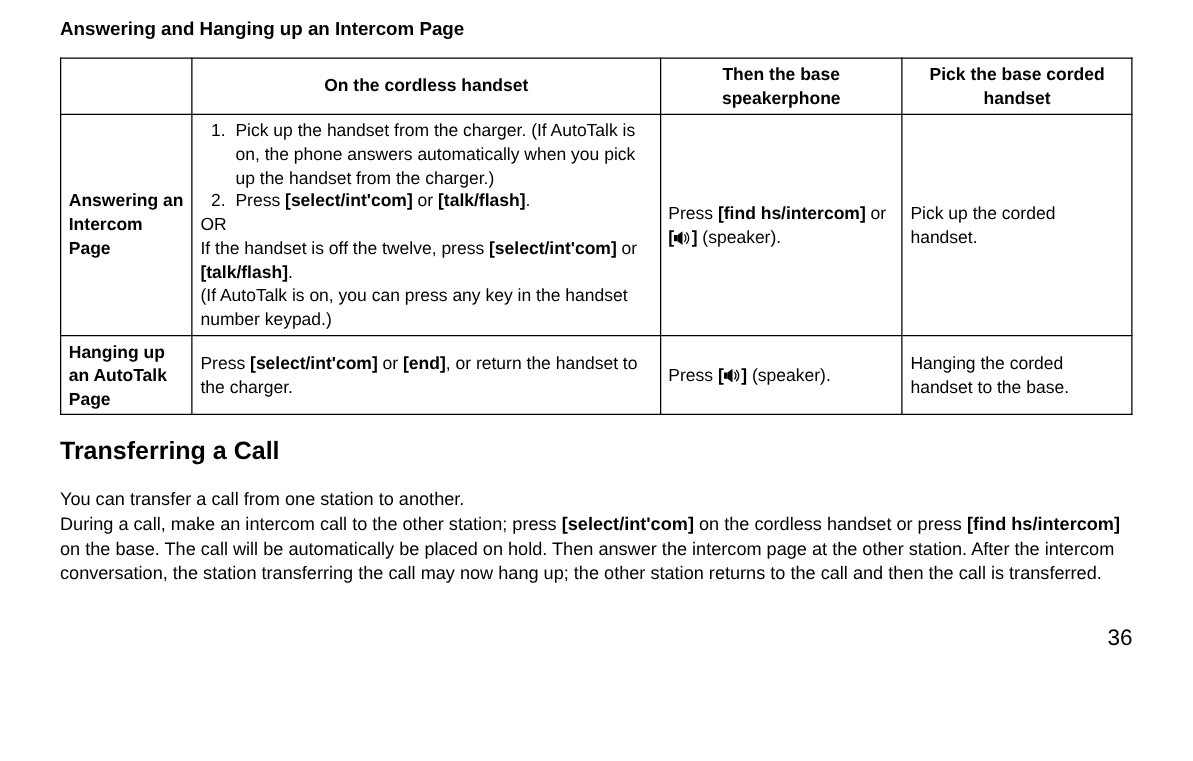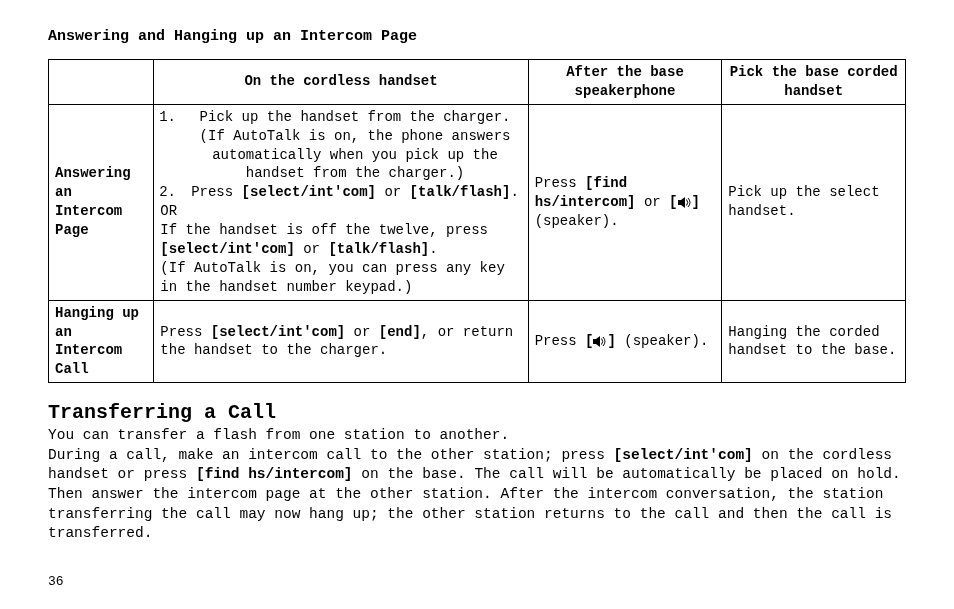--- a/index.html
+++ b/index.html
@@ -6,22 +6,21 @@
     margin: 0;
     padding: 0;
     width: 954px;
     height: 609px;
     background: #fff;
     font-family: Arial, Helvetica, sans-serif;
     color: #000;
   }
   .page {
     box-sizing: border-box;
-    padding: 28px 48px 0 48px;
-    font-family: Liberation Mono, monospace;
+    padding: 15px 48px 0 48px;
   }
   .section-title {
     font-weight: bold;
     font-size: 15px;
     margin-bottom: 14px;
   }
   table.instr {
     border-collapse: collapse;
     width: 100%;
     font-size: 14px;
@@ -40,59 +39,58 @@
   .rowhdr {
     font-weight: bold;
     width: 92px;
   }
   .col-cordless { width: 360px; }
   .col-speaker  { width: 180px; }
   .col-corded   { width: 170px; }
   ol.steps {
     margin: 0 0 0 4px;
     padding-left: 20px;
-    text-align: center;
   }
   ol.steps li {
     padding-left: 4px;
   }
   .big-heading {
     font-weight: bold;
     font-size: 20px;
     margin-top: 18px;
-    margin-bottom: 2px;
+    margin-bottom: 18px;
   }
   .body-text {
     font-size: 14.5px;
     line-height: 1.35;
   }
   .page-number {
-    text-align: left;
-    font-size: 13px;
+    text-align: right;
+    font-size: 18px;
     margin-top: 30px;
   }
   .b { font-weight: bold; }
   .speaker-icon {
     display: inline-block;
     vertical-align: middle;
   }
 </style>
 </head>
 <body>
 
 <div class="page">
 
   <div class="section-title">Answering and Hanging up an Intercom Page</div>
 
   <table class="instr">
     <thead>
       <tr>
         <th></th>
         <th class="col-cordless">On the cordless handset</th>
-        <th class="col-speaker">After the base speakerphone</th>
+        <th class="col-speaker">Then the base speakerphone</th>
         <th class="col-corded">Pick the base corded handset</th>
       </tr>
     </thead>
     <tbody>
       <tr>
         <td class="rowhdr">Answering an Intercom Page</td>
         <td>
           <ol class="steps">
             <li>Pick up the handset from the charger. (If AutoTalk is on, the phone answers automatically when you pick up the handset from the charger.)</li>
             <li>
@@ -106,40 +104,40 @@
           <div>(If AutoTalk is on, you can press any key in the handset number keypad.)</div>
         </td>
         <td>
           <span>Press </span><span class="b">[find hs/intercom]</span><span> or </span><span class="b">[</span><svg class="speaker-icon" width="14" height="11" viewBox="0 0 14 11">
               <rect x="0" y="3" width="3" height="5" fill="#000"></rect>
               <polygon points="3,3 7,0 7,11 3,8" fill="#000"></polygon>
               <path d="M8.5 2.5 Q11 5.5 8.5 8.5" stroke="#000" stroke-width="1" fill="none"></path>
               <path d="M10 1 Q14 5.5 10 10" stroke="#000" stroke-width="1" fill="none"></path>
             </svg><span class="b">]</span><span> (speaker).</span>
         </td>
-        <td>Pick up the select handset.</td>
+        <td>Pick up the corded handset.</td>
       </tr>
       <tr>
-        <td class="rowhdr">Hanging up an Intercom Call</td>
+        <td class="rowhdr">Hanging up an AutoTalk Page</td>
         <td>
           <span>Press </span><span class="b">[select/int'com]</span><span> or </span><span class="b">[end]</span><span>, or return the handset to the charger.</span>
         </td>
         <td>
           <span>Press </span><span class="b">[</span><svg class="speaker-icon" width="14" height="11" viewBox="0 0 14 11">
               <rect x="0" y="3" width="3" height="5" fill="#000"></rect>
               <polygon points="3,3 7,0 7,11 3,8" fill="#000"></polygon>
               <path d="M8.5 2.5 Q11 5.5 8.5 8.5" stroke="#000" stroke-width="1" fill="none"></path>
               <path d="M10 1 Q14 5.5 10 10" stroke="#000" stroke-width="1" fill="none"></path>
             </svg><span class="b">]</span><span> (speaker).</span>
         </td>
         <td>Hanging the corded handset to the base.</td>
       </tr>
     </tbody>
   </table>
 
   <div class="big-heading">Transferring a Call</div>
-  <div class="body-text">You can transfer a flash from one station to another.</div>
+  <div class="body-text">You can transfer a call from one station to another.</div>
   <div class="body-text">
     <span>During a call, make an intercom call to the other station; press </span><span class="b">[select/int'com]</span><span> on the cordless handset or press </span><span class="b">[find hs/intercom]</span><span> on the base. The call will be automatically be placed on hold. Then answer the intercom page at the other station. After the intercom conversation, the station transferring the call may now hang up; the other station returns to the call and then the call is transferred.</span>
   </div>
 
   <div class="page-number">36</div>
 </div>
 
 </body></html>

